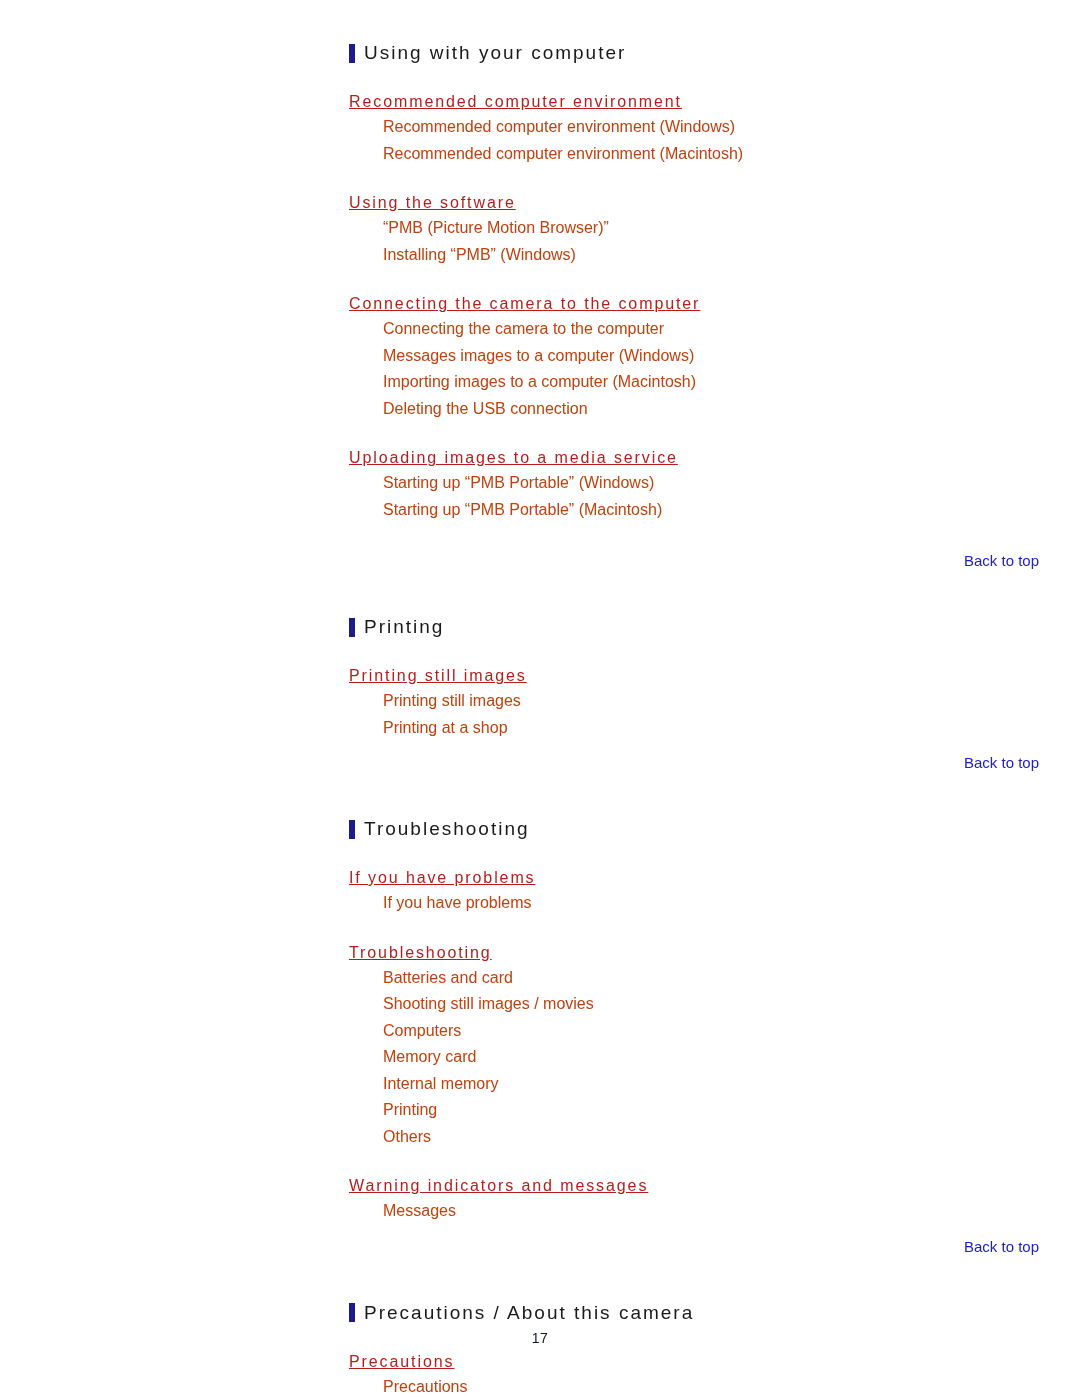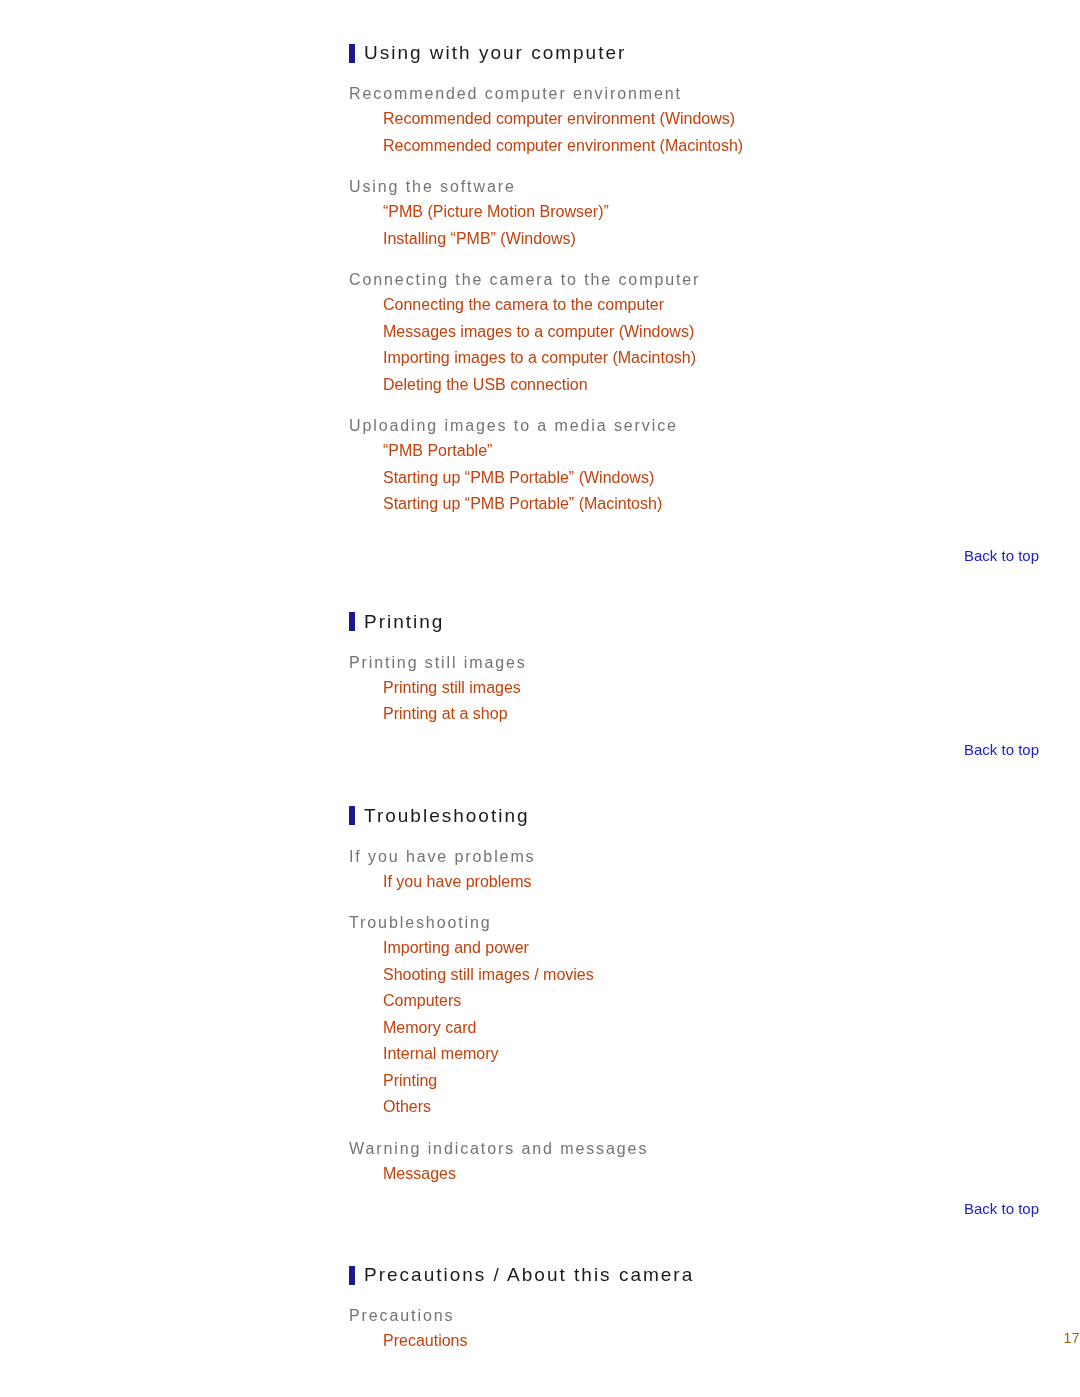--- a/index.html
+++ b/index.html
@@ -47,25 +47,26 @@
     width: 6px;
     height: 19px;
     background: #1b1b8f;
     margin-right: 9px;
     flex: 0 0 auto;
   }
 
   
   .sub-head {
     font-size: 16px;
-    color: #737373;
+    color: #b91c1c;
     letter-spacing: 1.9px;
     line-height: 24px;
-    margin-top: 16px;
+    margin-top: 24px;
     white-space: nowrap;
+    text-decoration: underline;
   }
 
   
   .link-list {
     margin: 0;
     padding: 0;
     list-style: none;
   }
   .link-item {
     font-size: 16px;
@@ -94,23 +95,23 @@
   .gap-sm  { height: 12px; }
   .gap-md  { height: 28px; }
   .gap-lg  { height: 43px; }
 
   
   .page-number {
     position: absolute;
     left: 0;
     top: 1330px;
     width: 1080px;
-    text-align: right;
+    text-align: center;
     font-size: 14px;
-    color: #a16207;
+    color: #0f172a;
     letter-spacing: 0.5px;
   }
 </style>
 </head>
 <body>
 
 <div class="page">
   <div class="content">
 
     <div class="section-head">
@@ -133,21 +134,20 @@
     <div class="sub-head">Connecting the camera to the computer</div>
     <ul class="link-list">
       <li class="link-item">Connecting the camera to the computer</li>
       <li class="link-item">Messages images to a computer (Windows)</li>
       <li class="link-item">Importing images to a computer (Macintosh)</li>
       <li class="link-item">Deleting the USB connection</li>
     </ul>
 
     <div class="sub-head">Uploading images to a media service</div>
     <ul class="link-list">
-      <li class="link-item">“PMB Portable”</li>
       <li class="link-item">Starting up “PMB Portable” (Windows)</li>
       <li class="link-item">Starting up “PMB Portable” (Macintosh)</li>
     </ul>
 
     <div class="gap-md"></div>
     <div class="back-to-top-row">
       <span class="back-to-top">Back to top</span>
     </div>
 
     <div class="gap-lg"></div>
@@ -173,21 +173,21 @@
       <span>Troubleshooting</span>
     </div>
 
     <div class="sub-head">If you have problems</div>
     <ul class="link-list">
       <li class="link-item">If you have problems</li>
     </ul>
 
     <div class="sub-head">Troubleshooting</div>
     <ul class="link-list">
-      <li class="link-item">Importing and power</li>
+      <li class="link-item">Batteries and card</li>
       <li class="link-item">Shooting still images / movies</li>
       <li class="link-item">Computers</li>
       <li class="link-item">Memory card</li>
       <li class="link-item">Internal memory</li>
       <li class="link-item">Printing</li>
       <li class="link-item">Others</li>
     </ul>
 
     <div class="sub-head">Warning indicators and messages</div>
     <ul class="link-list">

